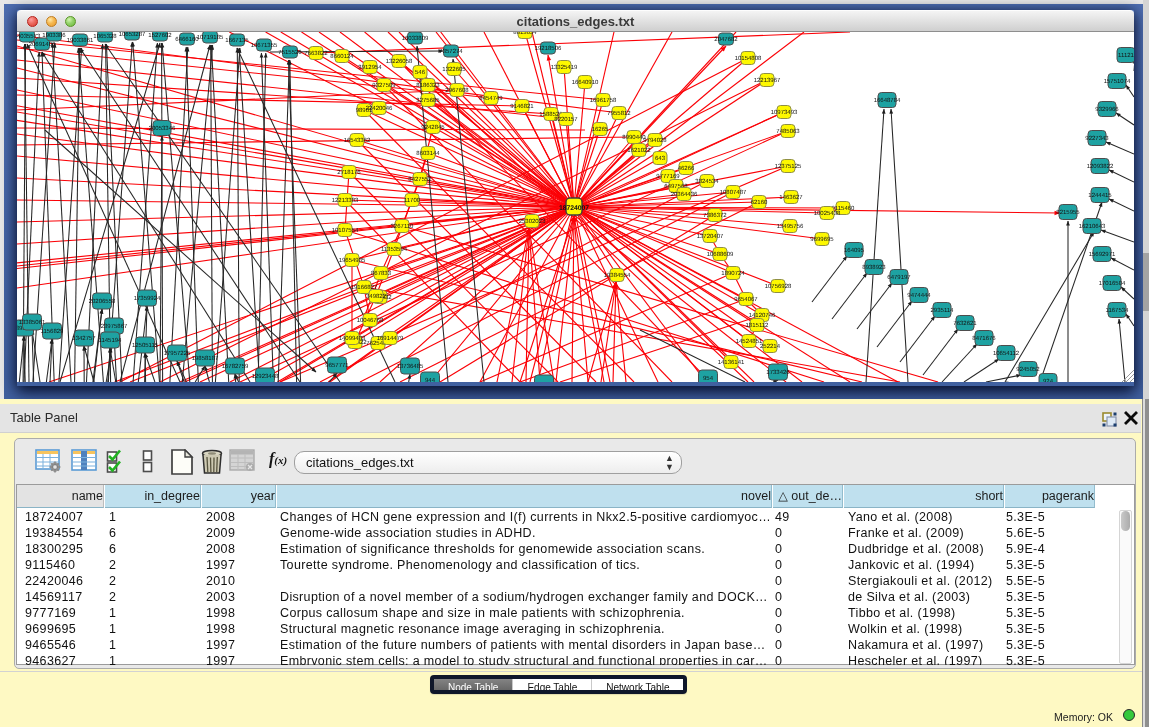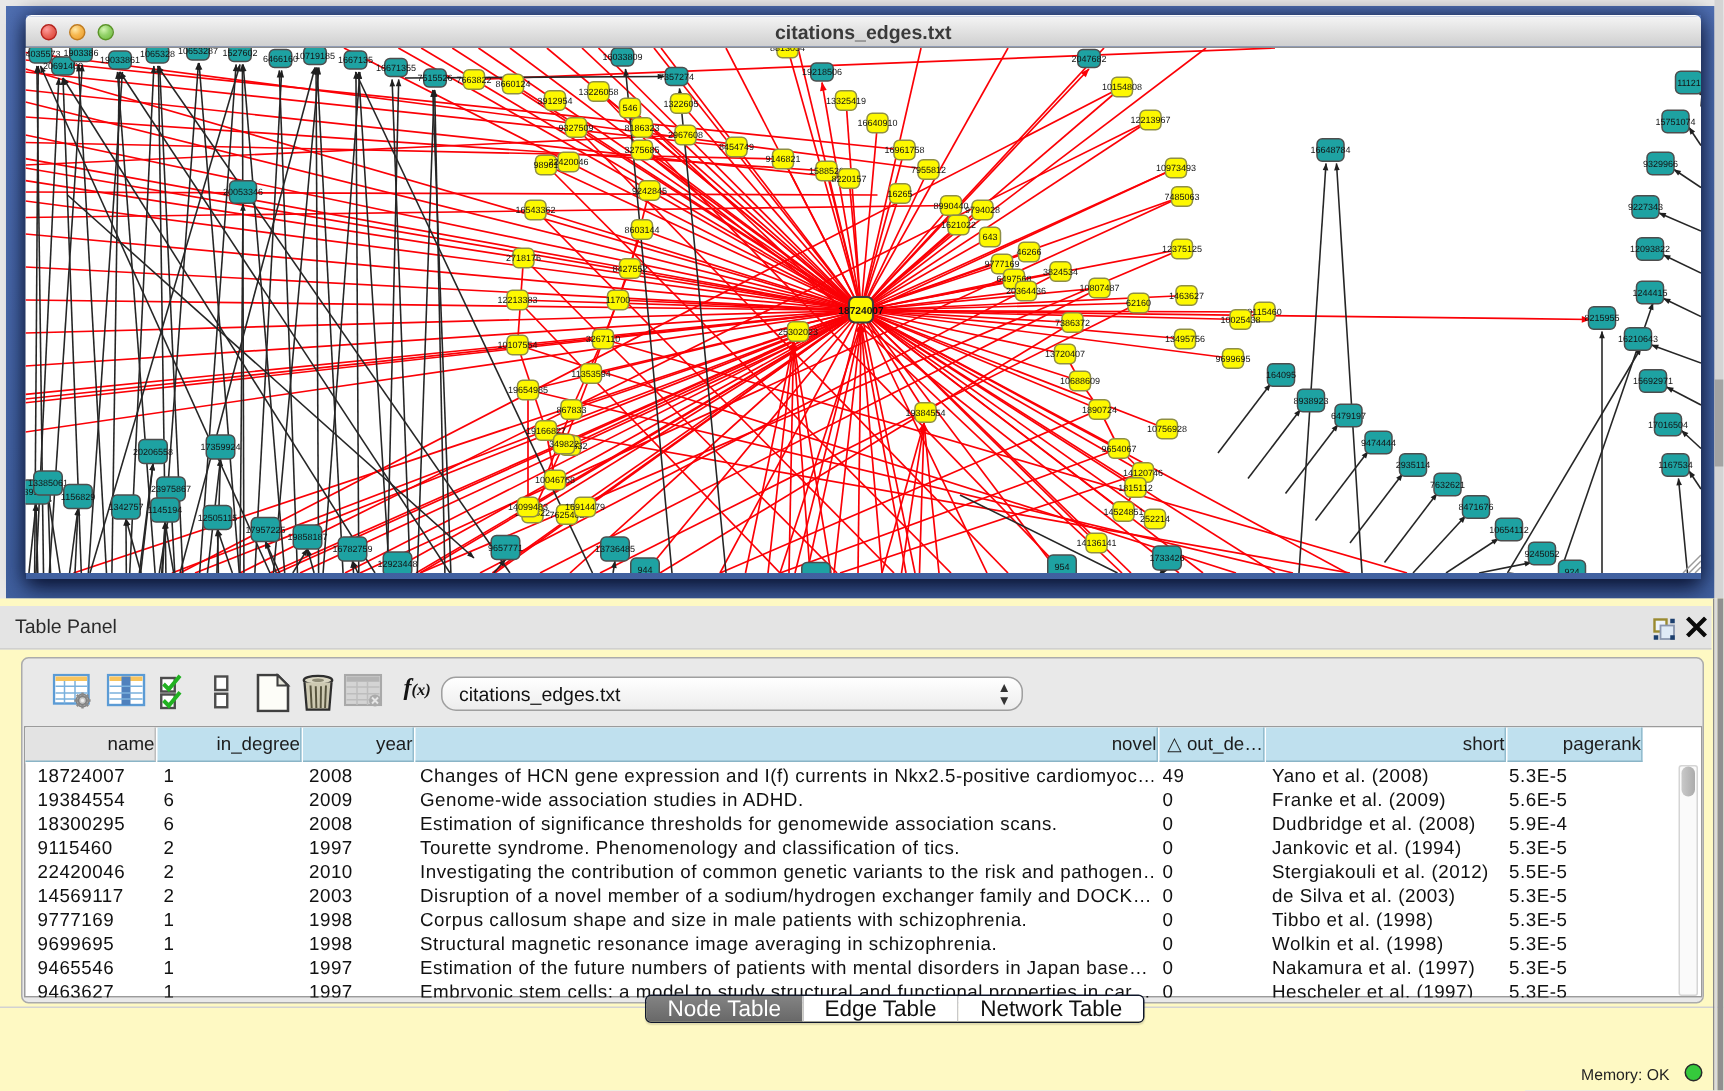--- a/index.html
+++ b/index.html
@@ -34,21 +34,21 @@
 .c3{left:263px;width:489px}.c4{left:758px;width:66px}.c5{left:831px;width:168px}
 .c6{left:989px;width:95px}
 #vsb{position:absolute;right:2px;top:25px;width:13px;height:154px;background:#fafafa;border:1px solid #d5d5d5;border-radius:2px}
 #vsb .th{position:absolute;left:1px;top:0px;width:9px;height:20px;background:linear-gradient(90deg,#c9c9c9,#ababab);border-radius:5px}
 
 #tbar{position:absolute;left:3px;top:4px;width:1100px;height:38px}
 #combo{position:absolute;left:276px;top:8px;width:388px;height:23px;background:linear-gradient(#ffffff,#ededed);border:1px solid #9f9f9f;border-radius:10px;font-size:13px;color:#111;line-height:21px;padding-left:11px}
 #combo .arr{position:absolute;right:7px;top:2px;font-size:9px;color:#333;line-height:9px;text-align:center}
 
 #tabline{position:absolute;left:0;top:272px;width:1149px;border-top:1px solid #d2d2d2}
-#tabs{position:absolute;left:430px;top:264px;height:19px;display:flex;border:1px solid #0f172a;border-radius:4px;overflow:hidden;font-size:15px;box-shadow:0 1px 1px rgba(0,0,0,.12)}
+#tabs{position:absolute;left:430px;top:276px;height:19px;display:flex;border:4px solid #0f172a;border-radius:4px;overflow:hidden;font-size:10px;box-shadow:0 1px 1px rgba(0,0,0,.12)}
 #tabs div{padding:0 14px;line-height:18px;background:#fff;color:#111}
 #tabs .sel{background:linear-gradient(#838383,#686868);color:#fff}
 #tabs .mid{border-left:1px solid #c9c9c9;border-right:1px solid #c9c9c9}
 #foot{position:absolute;left:0;top:306px;width:1149px;height:22px;font-size:10.5px;color:#222}
 #foot .m{position:absolute;right:36px;top:6px}
 #foot .dot{position:absolute;right:14px;top:4px;width:12px;height:12px;border-radius:50%;background:#35c93c;border:1.5px solid #2a2a2a}
 #rstrip2{position:absolute;right:0;top:0;width:8px;height:328px}
 #rstrip2 .a{position:absolute;right:6px;top:0;width:1px;height:328px;background:#8a8a8a}
 #rstrip2 .b{position:absolute;right:4px;top:0;width:2px;height:328px;background:#dcdcdc}
 #rstrip2 .c{position:absolute;right:0;top:0;width:4px;height:328px;background:#8f8f8f}
@@ -795,21 +795,20 @@
               <div class="c2">1997</div>
               <div class="c3">Tourette syndrome. Phenomenology and classification of tics.</div>
               <div class="c4">0</div>
               <div class="c5">Jankovic et al. (1994)</div>
               <div class="c6">5.3E-5</div>
             </div>
 <div class="tr">
               <div class="c0">22420046</div>
               <div class="c1">2</div>
               <div class="c2">2010</div>
-              <div class="c3">Investigating the contribution of common genetic variants to the risk and pathogen…</div>
               <div class="c4">0</div>
               <div class="c5">Stergiakouli et al. (2012)</div>
               <div class="c6">5.5E-5</div>
             </div>
 <div class="tr">
               <div class="c0">14569117</div>
               <div class="c1">2</div>
               <div class="c2">2003</div>
               <div class="c3">Disruption of a novel member of a sodium/hydrogen exchanger family and DOCK…</div>
               <div class="c4">0</div>

